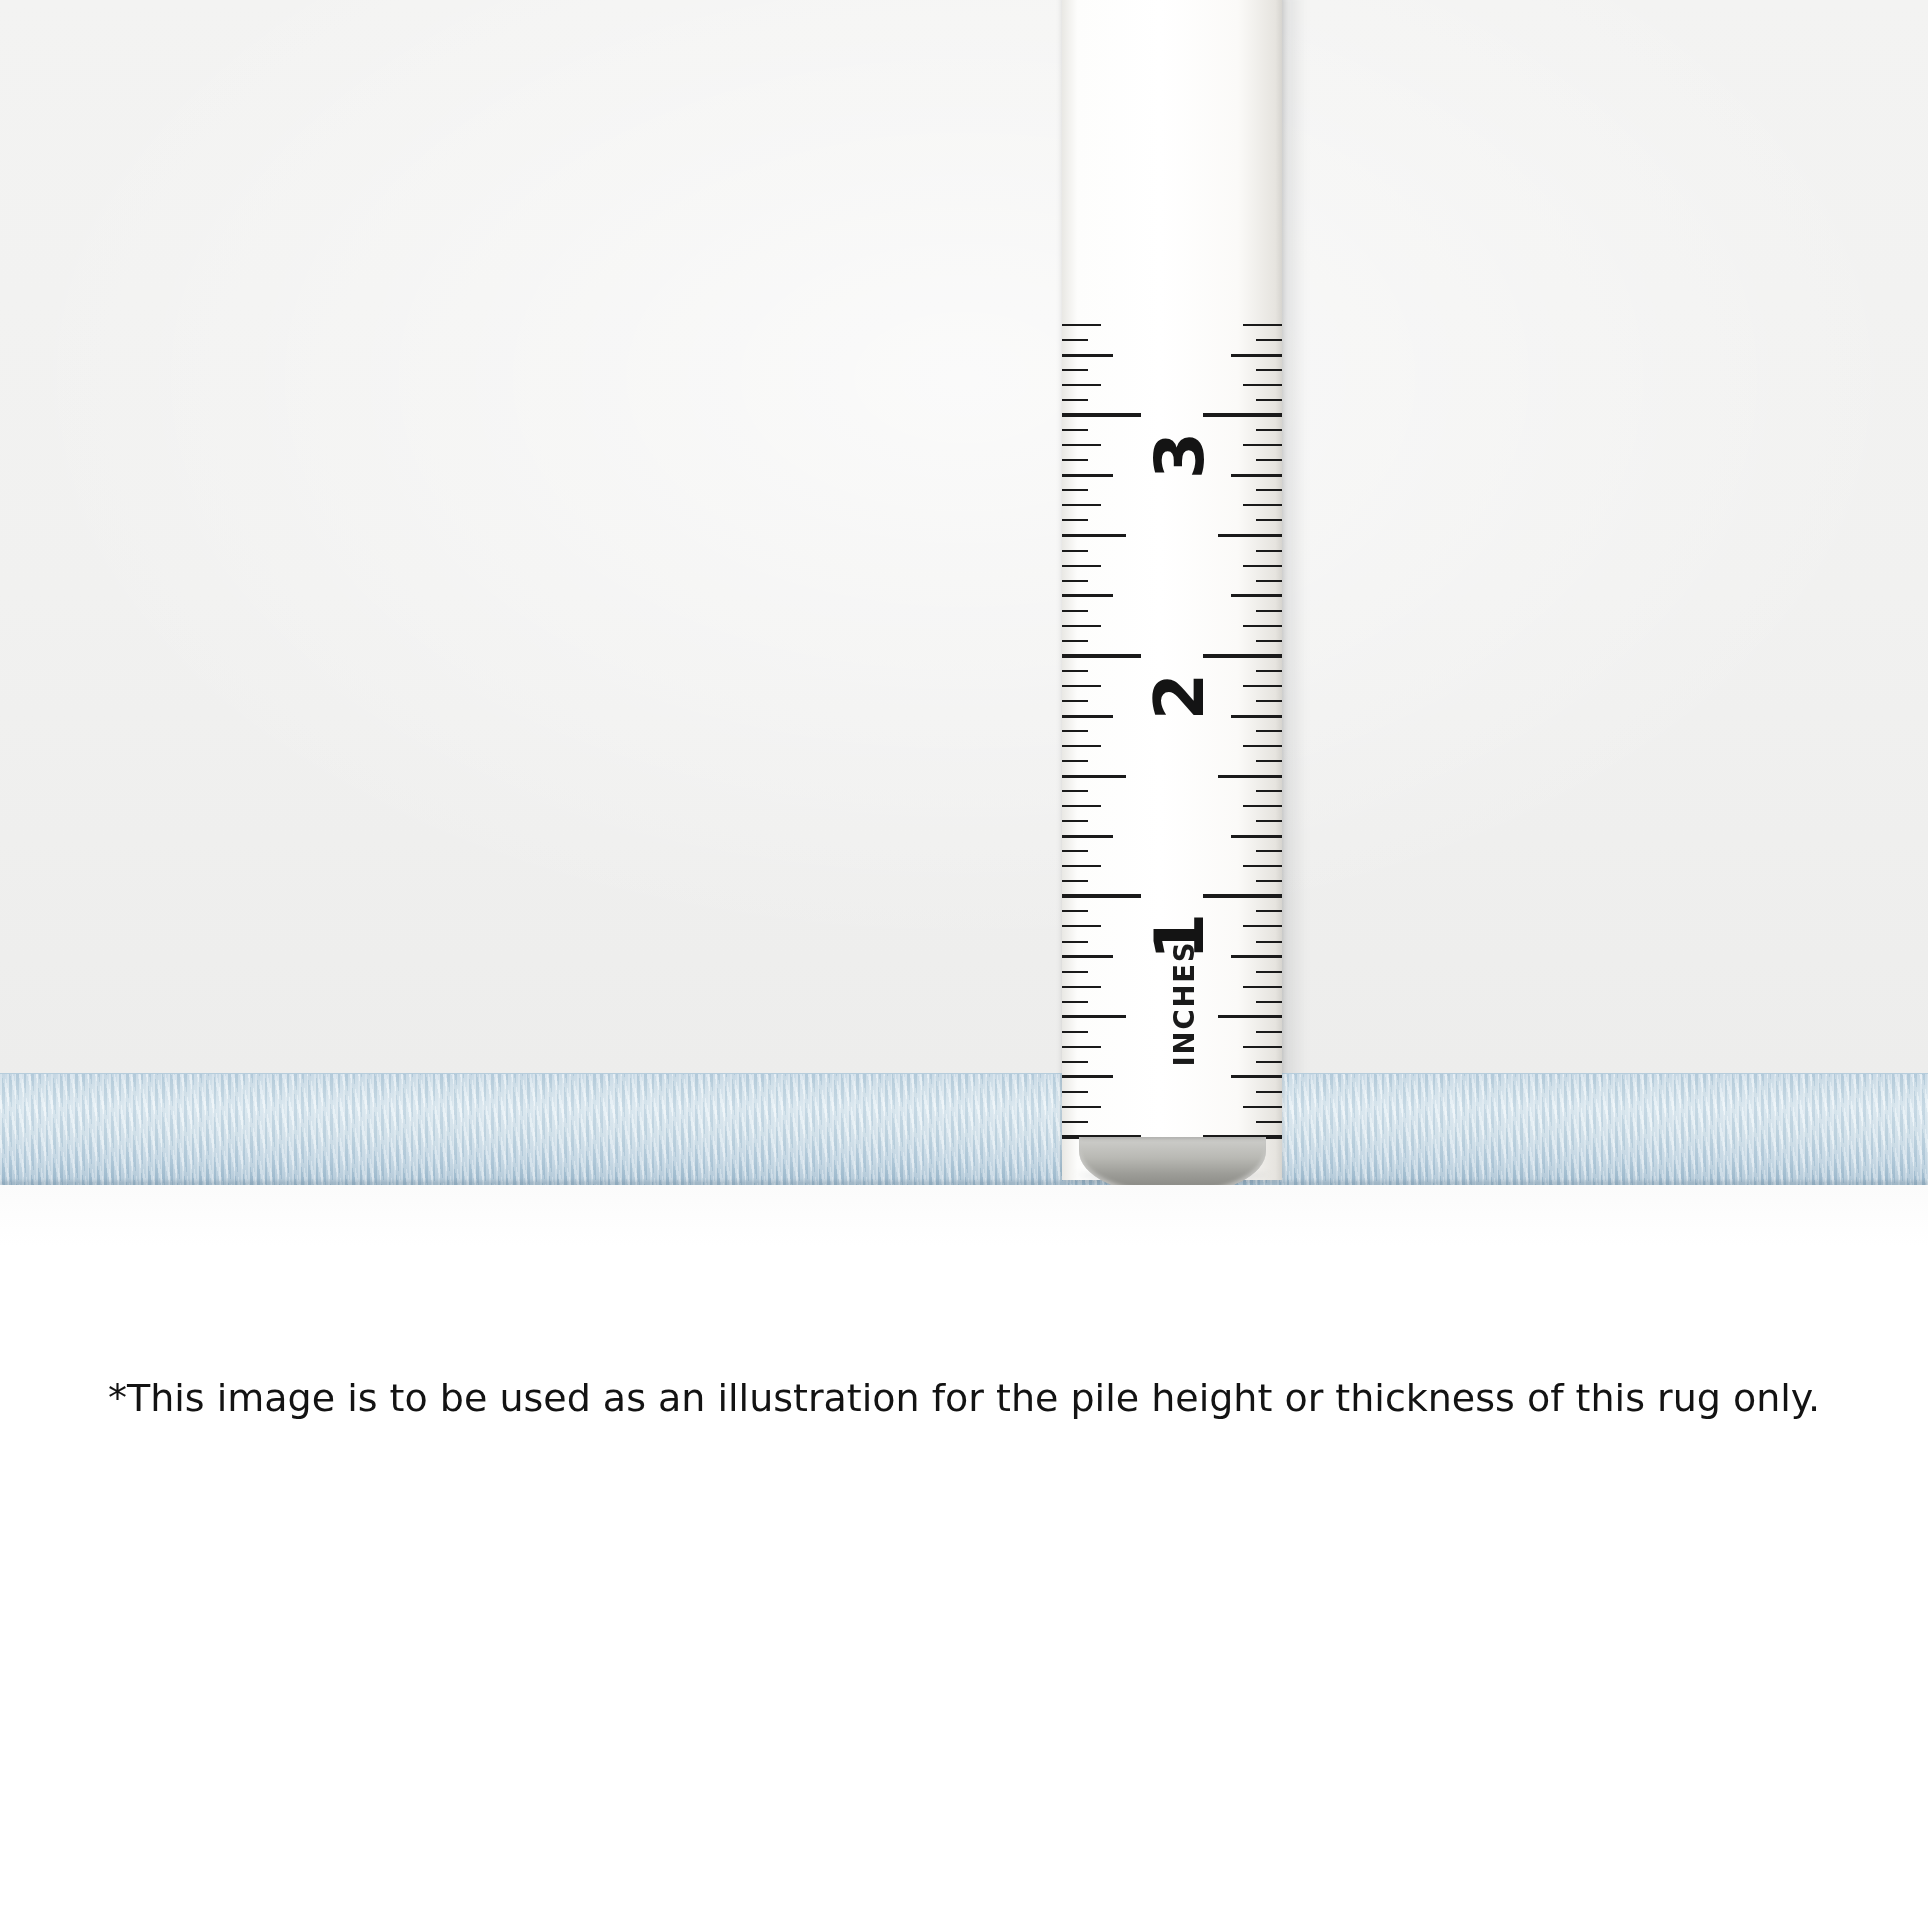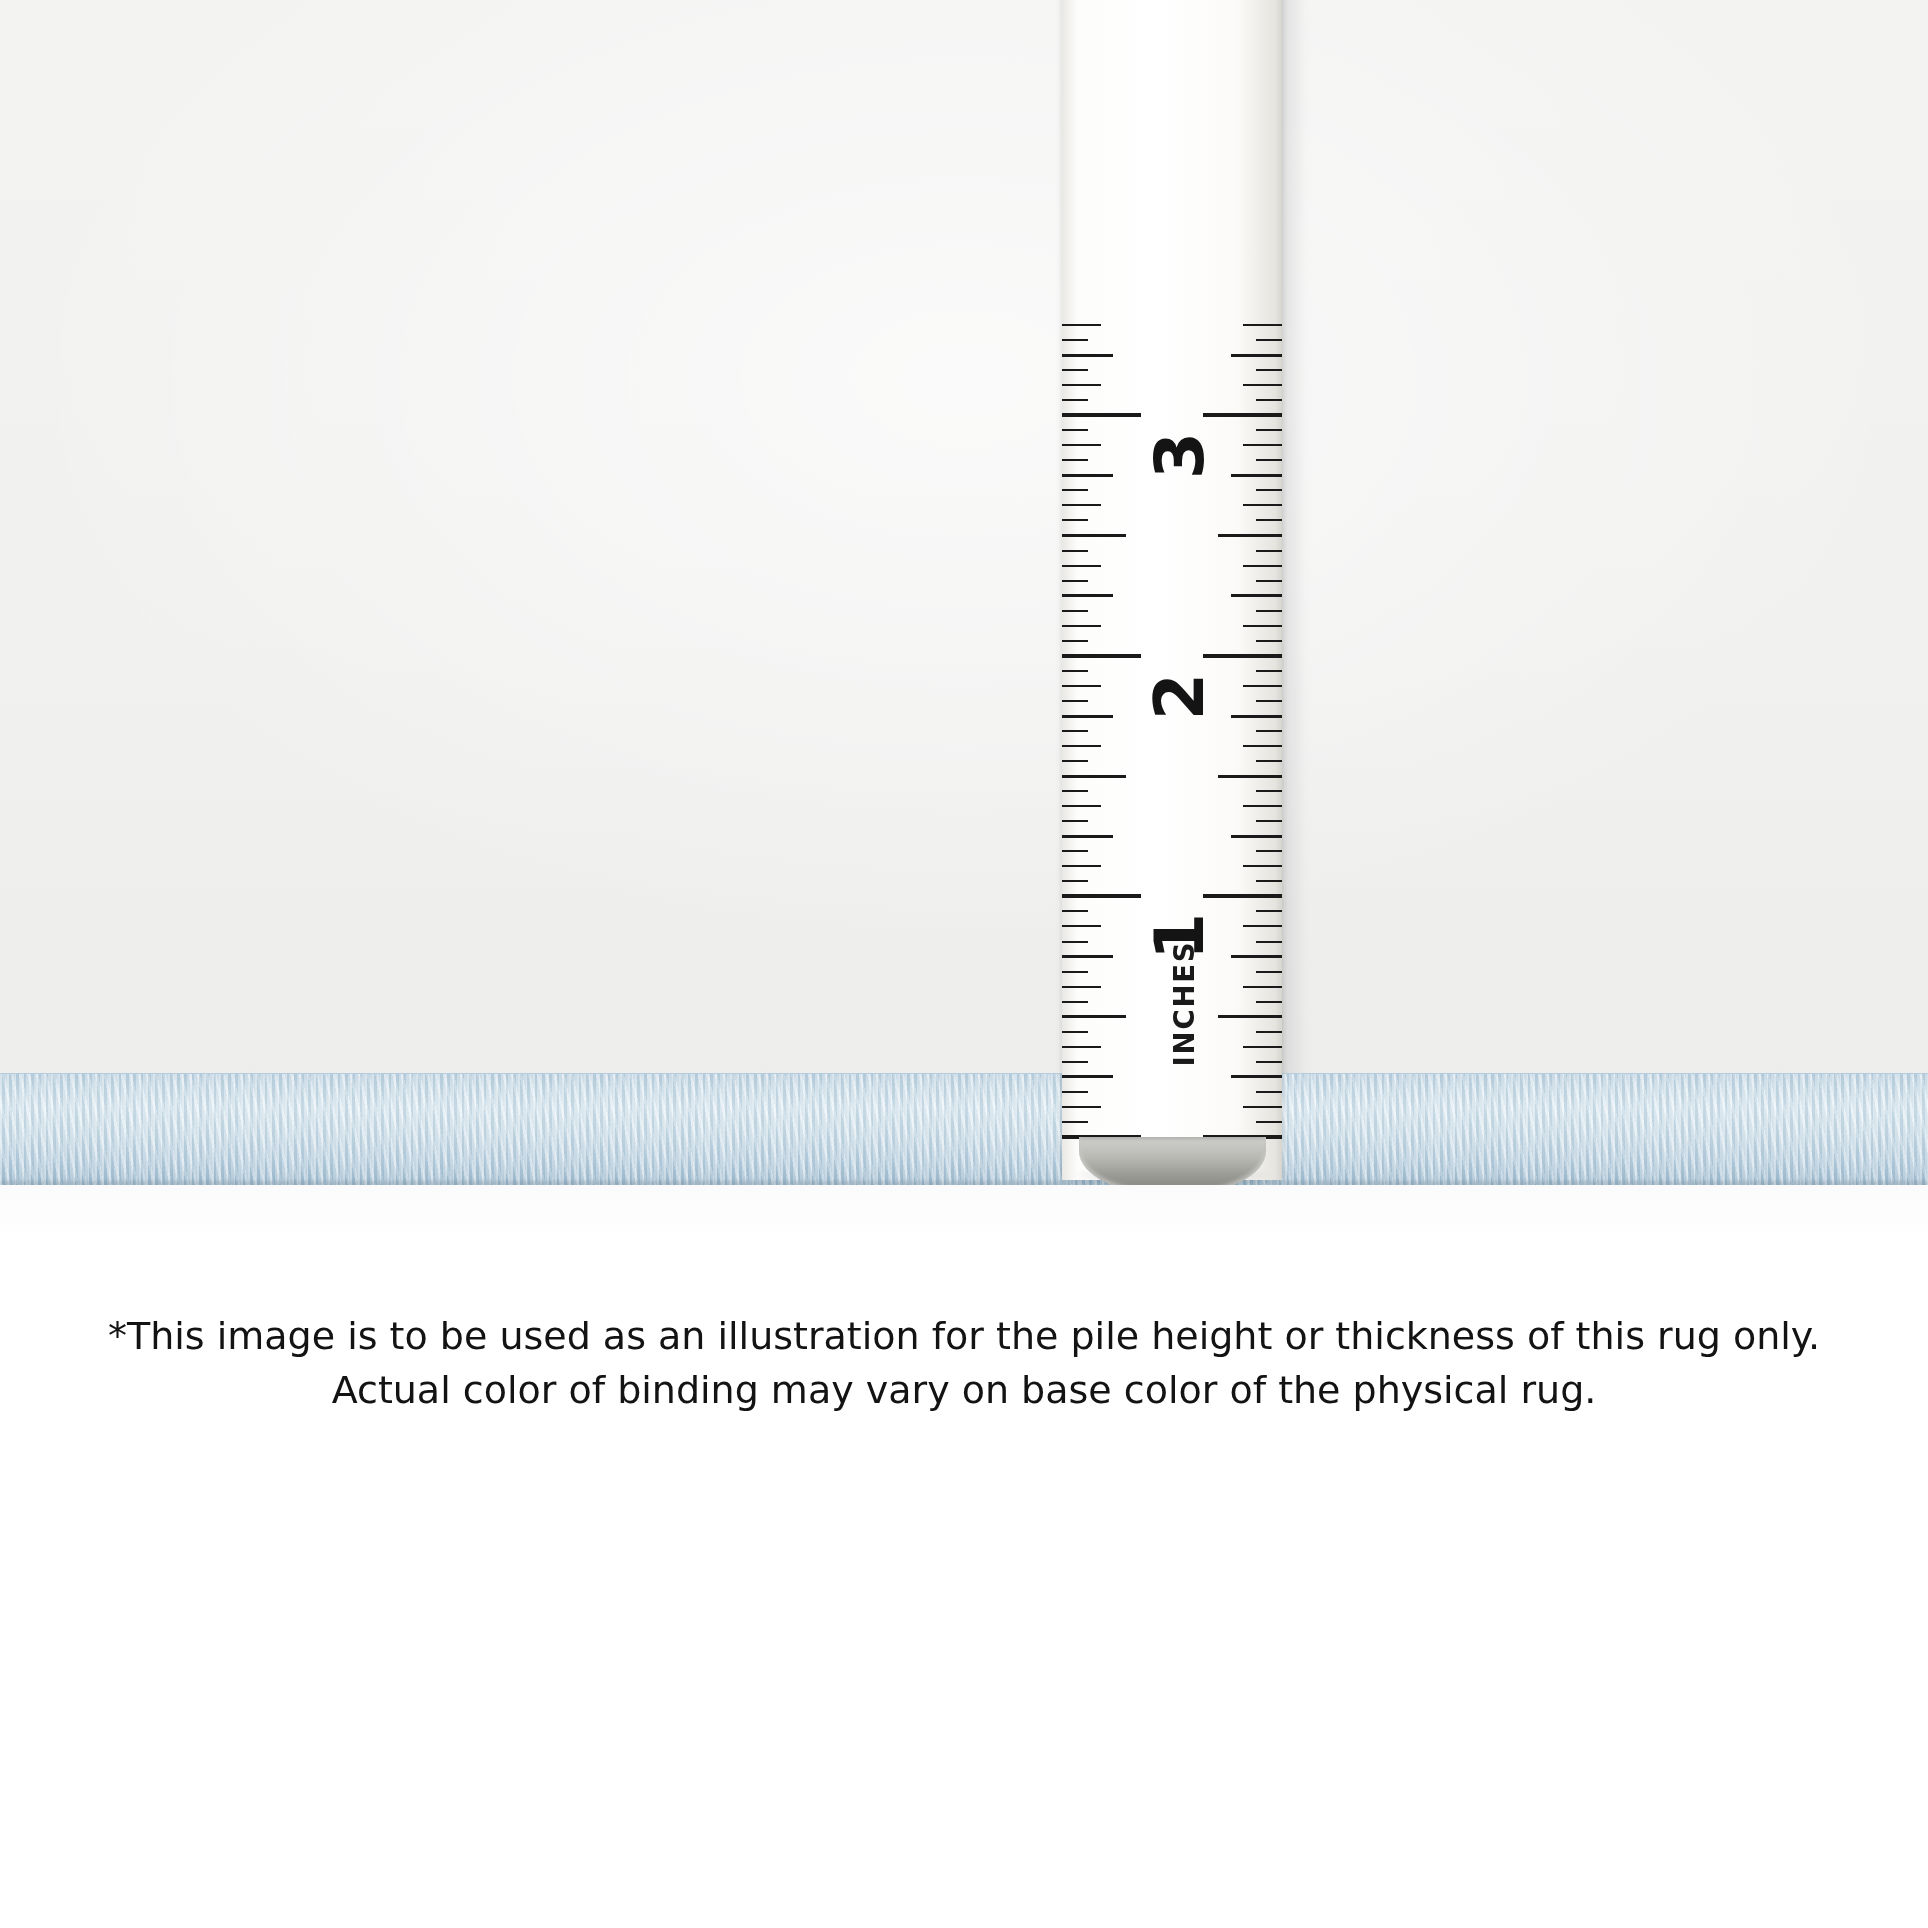--- a/index.html
+++ b/index.html
@@ -209,21 +209,21 @@
     width: 31px;
     height: 1186px;
     background: linear-gradient(90deg, rgba(90,95,100,0.18) 0%, rgba(90,95,100,0.0) 100%);
     filter: blur(3.7px);
   }
 
   
   .caption {
     position: absolute;
     left: 0;
-    top: 1310px;
+    top: 1372px;
     width: 1928px;
     text-align: center;
     color: #131313;
     font-family: "DejaVu Sans", sans-serif;
     font-size: 38px;
     line-height: 1.42;
     font-weight: 400;
   }
   .caption .line { display: block; }
 </style>
@@ -368,15 +368,14 @@
 
   <div class="ruler-clip">
     <div class="clip-shadow"></div>
     <div class="clip-body"></div>
   </div>
 
 </div>
 
 <div class="caption">
   <span class="line">*This image is to be used as an illustration for the pile height or thickness of this rug only.</span>
-  <span class="line">Actual color of binding may vary on base color of the physical rug.</span>
 </div>
 
 
 </body></html>

